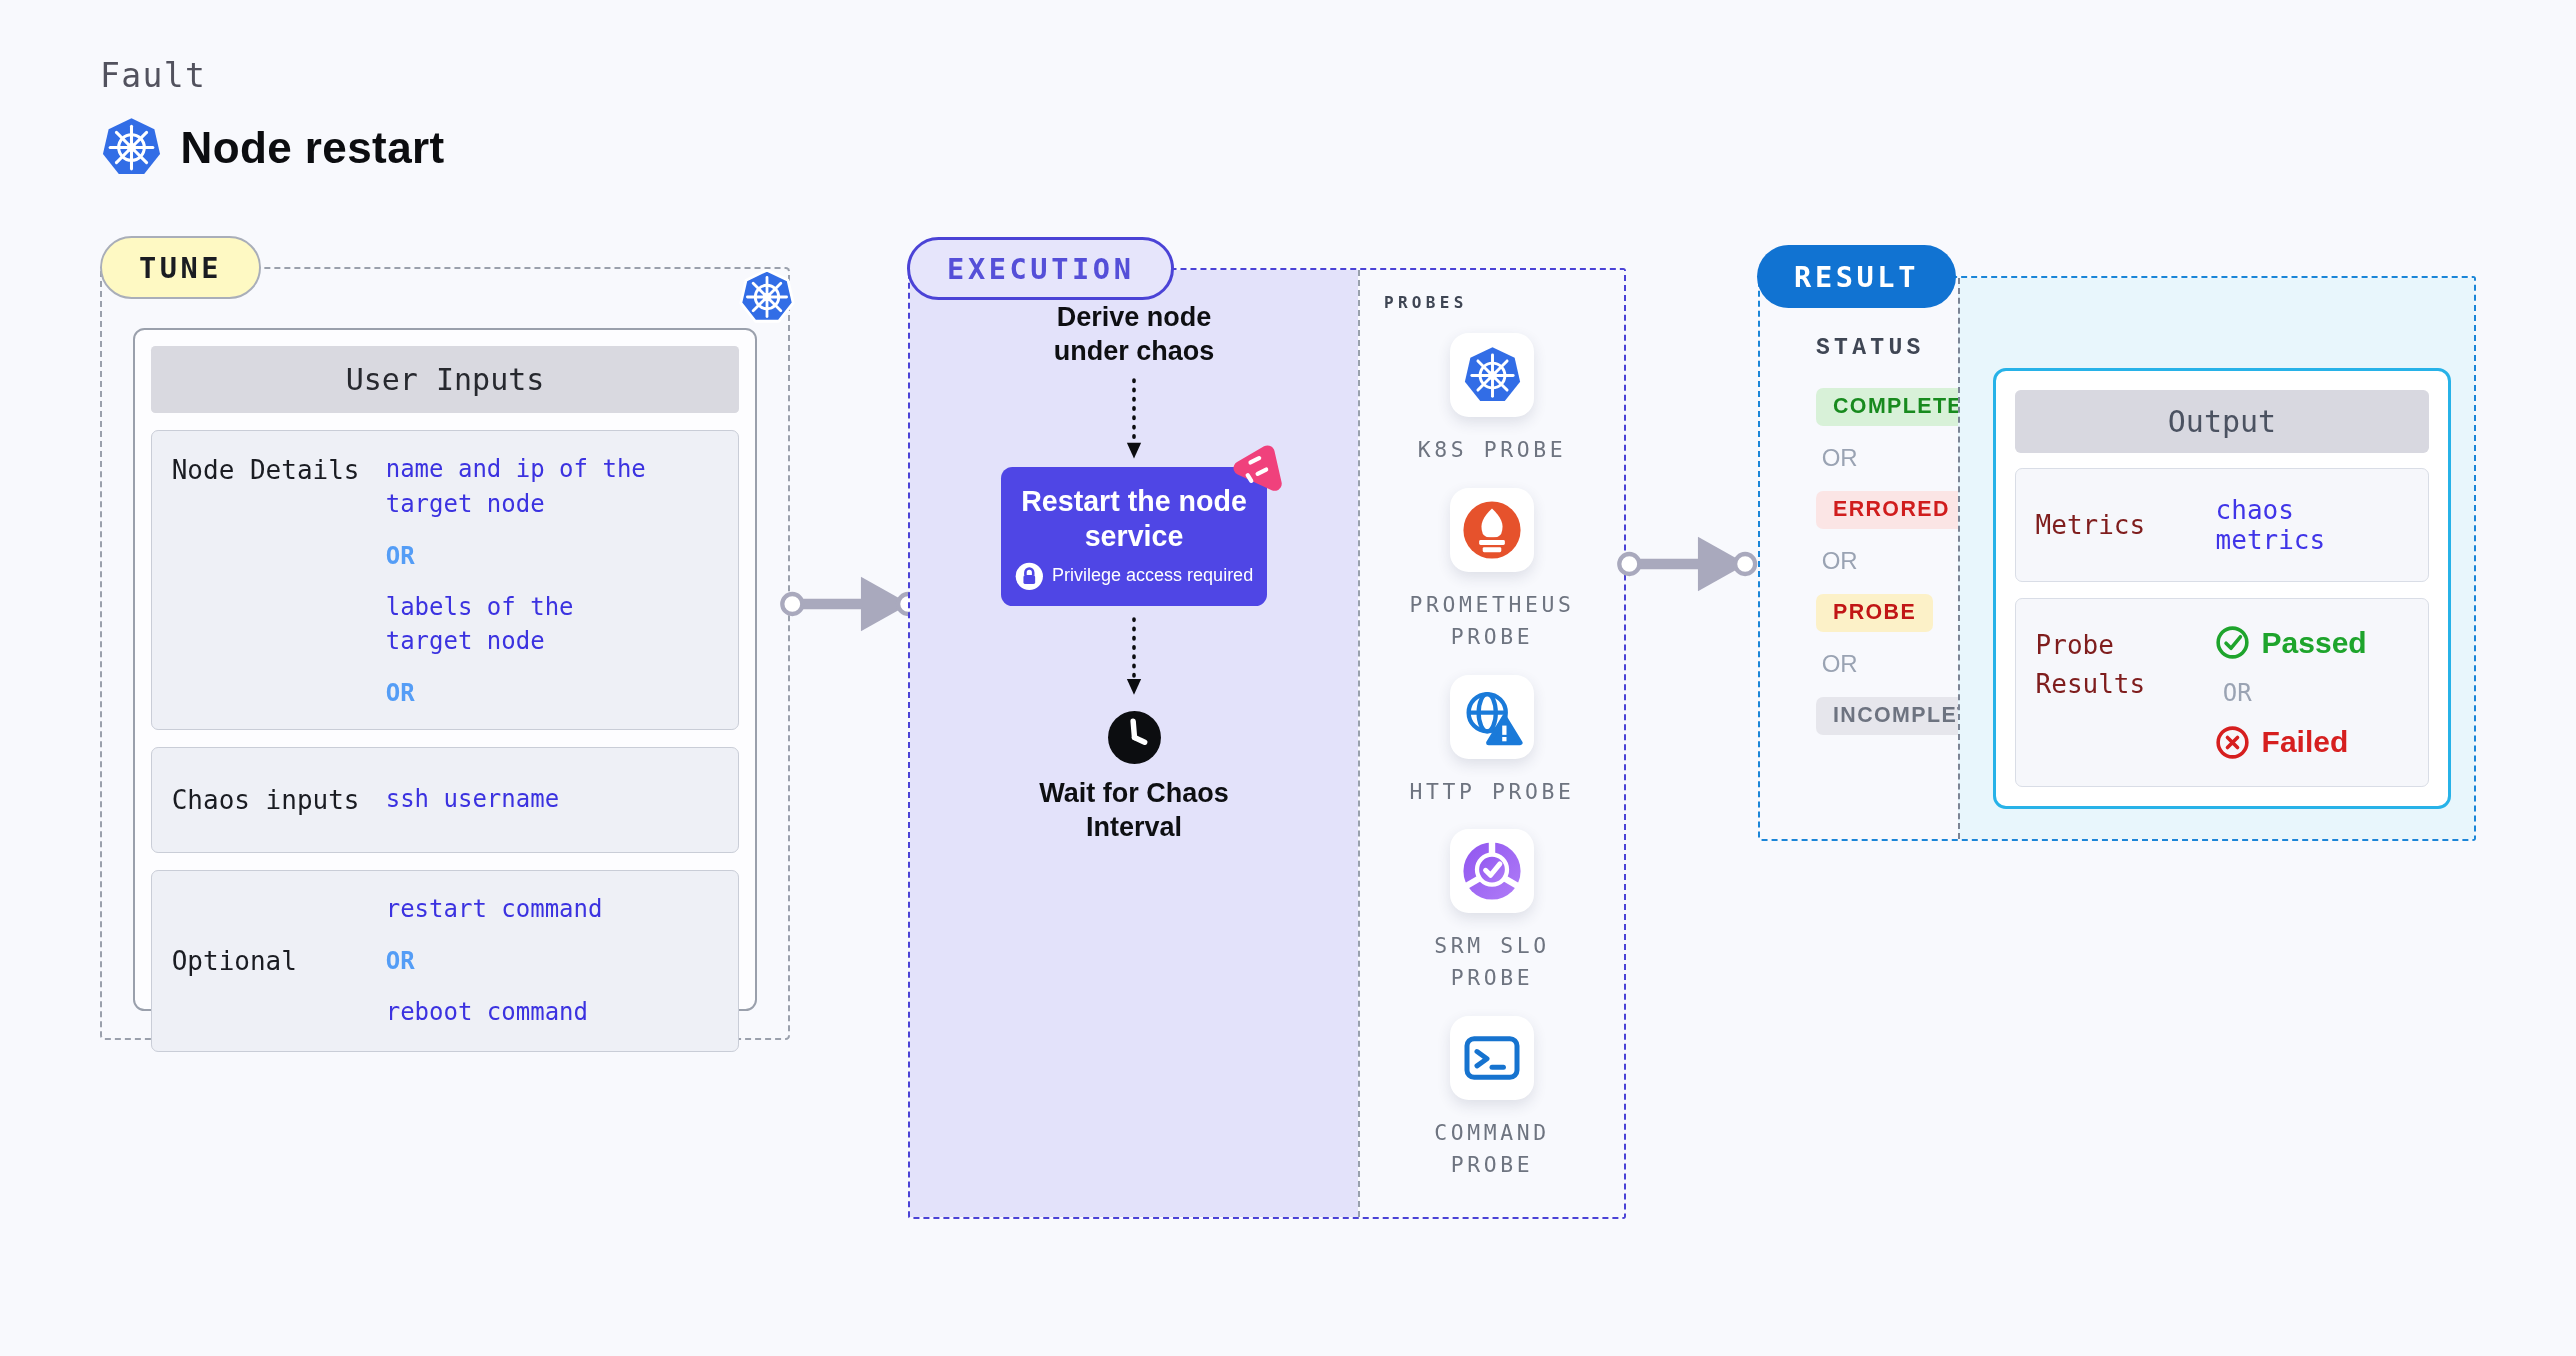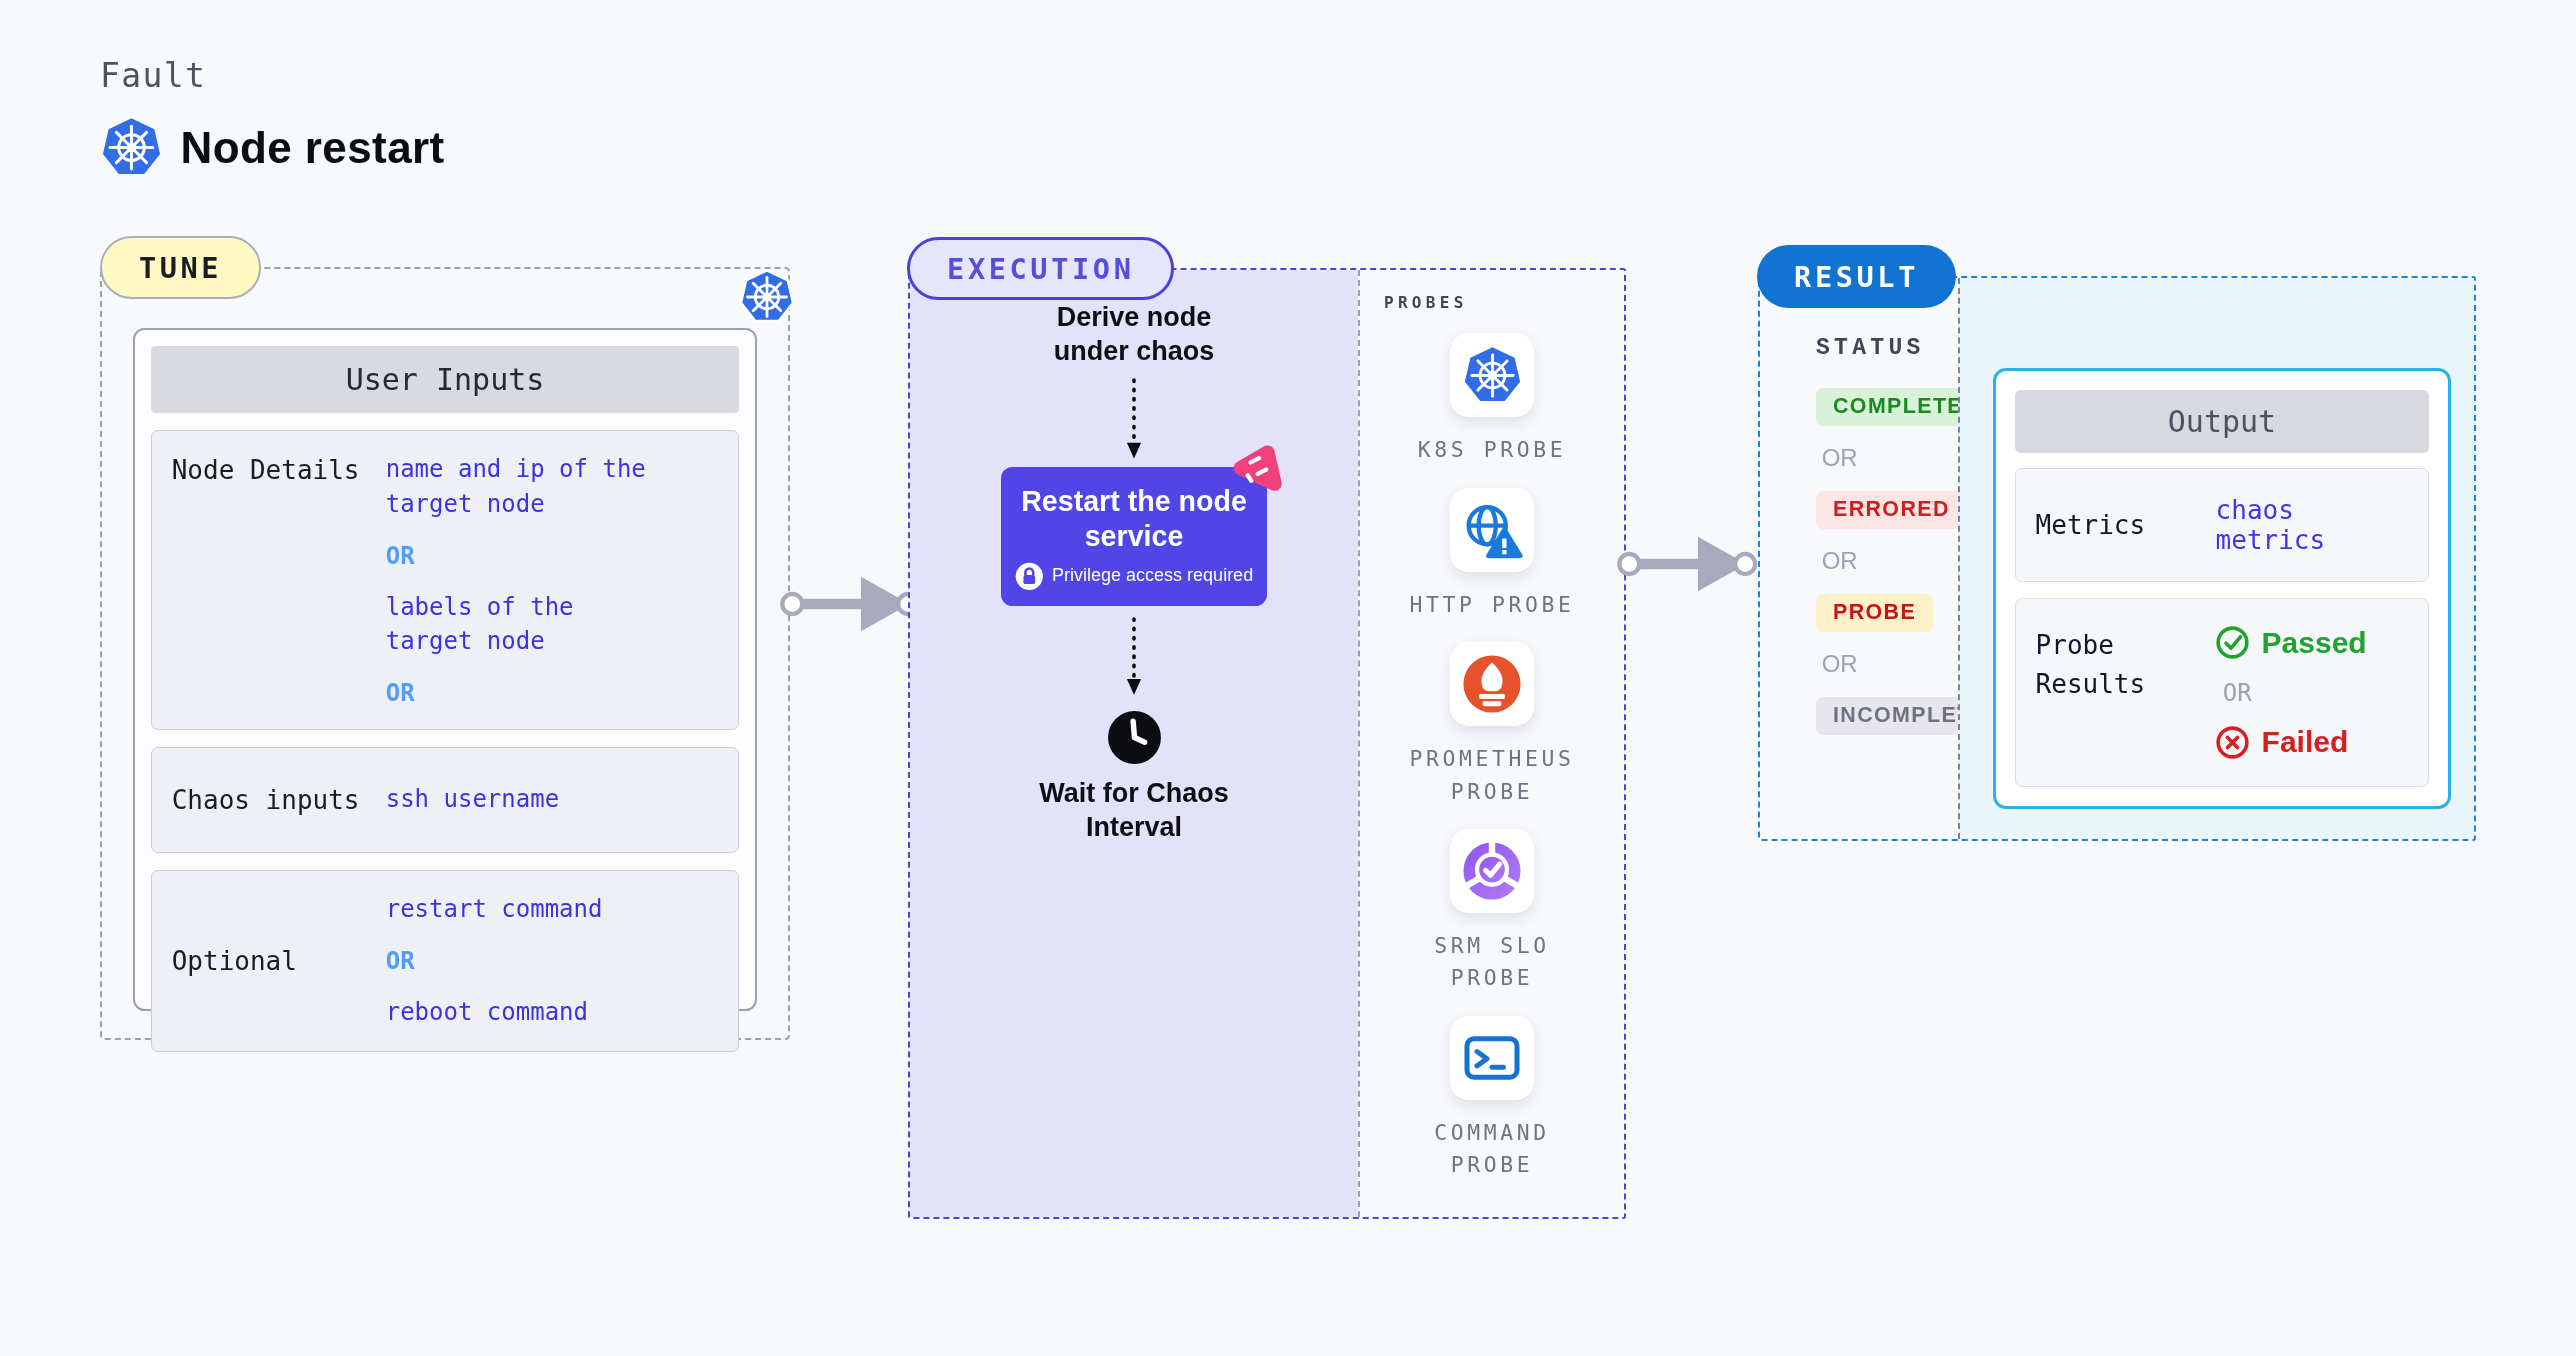--- a/index.html
+++ b/index.html
@@ -101,21 +101,21 @@
   .output-area { flex:1; background:#e8f6fc; border-left:2.1px dashed #7b8494; position:relative; }
   .output-box { position:absolute; left:33px; top:90px; width:458px; background:#fff;
                 border:3.6px solid #27b2e8; border-radius:13px; padding:18.6px; }
   .output-header { height:63px; background:#d8d8e0; border-radius:5.7px; display:flex; align-items:center;
                    justify-content:center; font-family:"DejaVu Sans Mono",monospace; font-size:30px; color:#4b5261; }
   .orow { margin-top:15.7px; background:#f6f7fb; border:1.4px solid #d9dde6; border-radius:7.1px;
           display:flex; align-items:center; }
   .orow.metrics { padding:26px 20px; }
   .orow.probes  { padding:27px 20px; align-items:flex-start; }
   .orow-label { width:154px; flex:none; font-family:"DejaVu Sans Mono",monospace; font-size:26px;
-                color:#0f172a; line-height:1.5; }
+                color:#7f1d1d; line-height:1.5; }
   .orow-value { font-family:"DejaVu Sans Mono",monospace; font-size:26px; color:#4035e8; margin-left:26px; }
   .result-items { display:flex; flex-direction:column; gap:18.6px; margin-left:26px; }
   .result-line { display:flex; align-items:center; gap:13px; }
   .passed-text { font-size:30px; font-weight:700; color:#1ea42c; }
   .failed-text { font-size:30px; font-weight:700; color:#d61f1f; }
   .or-output { font-family:"DejaVu Sans Mono",monospace; font-size:24px; color:#9aa3b3; margin-left:7.1px; }
 
   svg { display:block; }
 </style>
 </head>
@@ -251,45 +251,45 @@
       <div class="probe-card">
         <svg width="59" height="59" viewBox="0 0 100 100">
             <use href="#k8s-logo"></use>
           </svg>
       </div>
       <div class="probe-label">K8S PROBE</div>
     </div>
 
     <div class="probe-item">
       <div class="probe-card">
+        <svg width="60" height="60" viewBox="0 0 84 84">
+          <circle cx="42" cy="42" r="40" fill="#e6522c"></circle>
+          <path d="M42 12 C54 24 60 33 55 47 C52 55 32 55 29 47 C24 33 30 24 42 12 Z" fill="#fff"></path>
+          <rect x="25" y="52" width="34" height="8" rx="2" fill="#e6522c"></rect>
+          <rect x="24" y="56" width="36" height="7" rx="2" fill="#fff"></rect>
+          <rect x="29" y="66" width="26" height="7" rx="2" fill="#fff"></rect>
+        </svg>
+      </div>
+      <div class="probe-label">PROMETHEUS PROBE</div>
+    </div>
+
+    <div class="probe-item">
+      <div class="probe-card">
         <svg width="63" height="60" viewBox="0 0 88 84">
           <g stroke="#1a7ad9" stroke-width="6" fill="none">
             <circle cx="38" cy="36" r="26"></circle>
             <ellipse cx="38" cy="36" rx="12" ry="26"></ellipse>
             <line x1="12" y1="36" x2="64" y2="36"></line>
           </g>
           <path d="M62 42 L84 78 L40 78 Z" fill="#1a7ad9" stroke="#1a7ad9" stroke-width="7" stroke-linejoin="round"></path>
           <rect x="59" y="54" width="6" height="13" fill="#fff"></rect>
           <rect x="59" y="70" width="6" height="6" fill="#fff"></rect>
         </svg>
       </div>
       <div class="probe-label">HTTP PROBE</div>
-    </div>
-
-    <div class="probe-item">
-      <div class="probe-card">
-        <svg width="60" height="60" viewBox="0 0 84 84">
-          <circle cx="42" cy="42" r="40" fill="#e6522c"></circle>
-          <path d="M42 12 C54 24 60 33 55 47 C52 55 32 55 29 47 C24 33 30 24 42 12 Z" fill="#fff"></path>
-          <rect x="25" y="52" width="34" height="8" rx="2" fill="#e6522c"></rect>
-          <rect x="24" y="56" width="36" height="7" rx="2" fill="#fff"></rect>
-          <rect x="29" y="66" width="26" height="7" rx="2" fill="#fff"></rect>
-        </svg>
-      </div>
-      <div class="probe-label">PROMETHEUS PROBE</div>
     </div>
 
     <div class="probe-item">
       <div class="probe-card">
         <svg width="60" height="60" viewBox="0 0 84 84">
           <defs>
             <linearGradient id="srmGrad" x1="0" y1="0" x2="1" y2="1">
               <stop offset="0" stop-color="#9055f0"></stop>
                 <stop offset="1" stop-color="#b07df7"></stop>
             </linearGradient>

